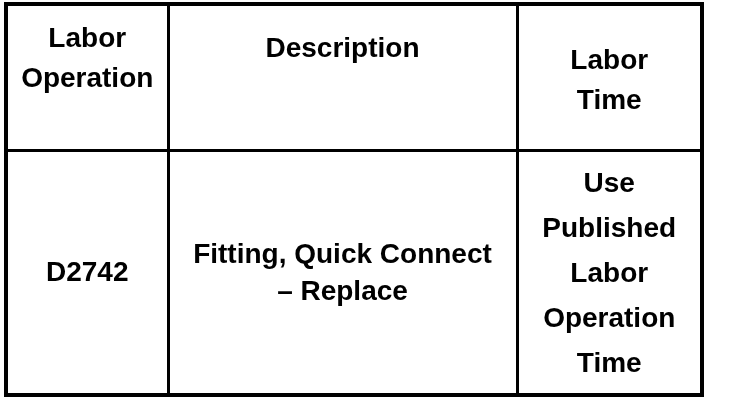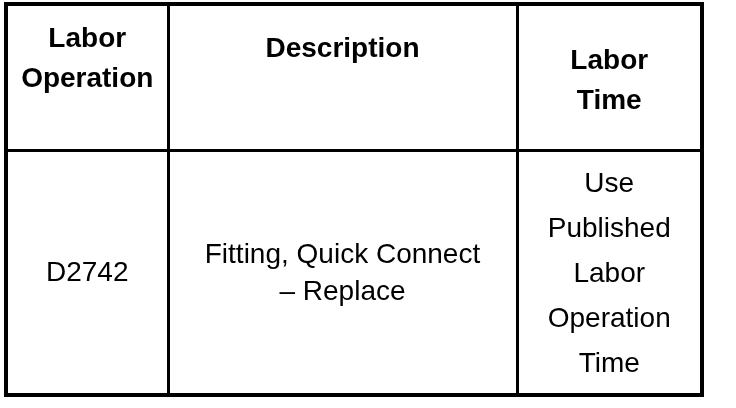--- a/index.html
+++ b/index.html
@@ -42,21 +42,21 @@
   tbody tr { height: 245px; }
   thead th {
     font-weight: bold;
     vertical-align: top;
     line-height: 40px;
   }
   th.col-labor-operation { padding-top: 12px; }
   th.col-description     { padding-top: 22px; }
   th.col-labor-time      { padding-top: 34px; }
   td {
-    font-weight: normal;
+    font-weight: bold;
     vertical-align: middle;
   }
   td.cell-labor-operation { line-height: 34px; }
   td.cell-description     { line-height: 37px; }
   td.cell-labor-time      { line-height: 45px; }
 </style>
 </head>
 <body>
 
 <div class="canvas">

